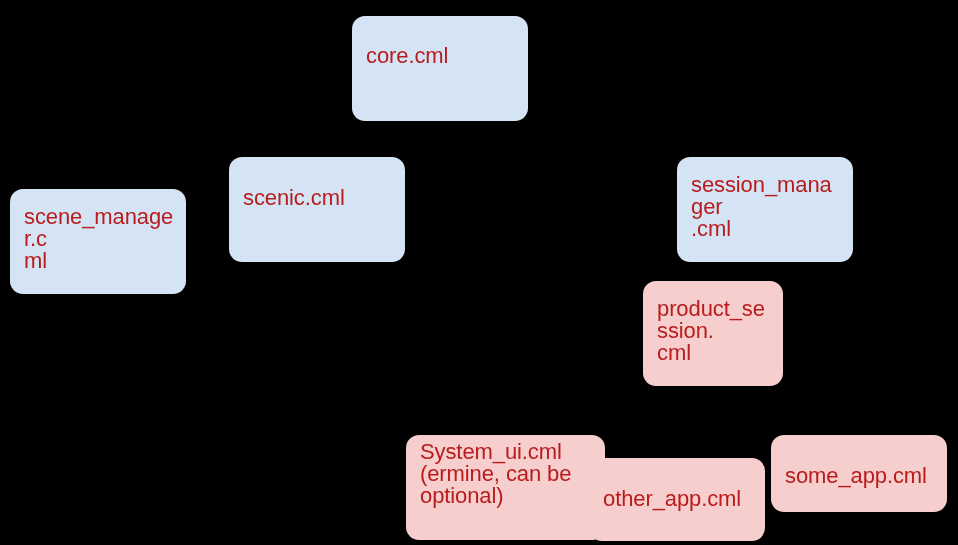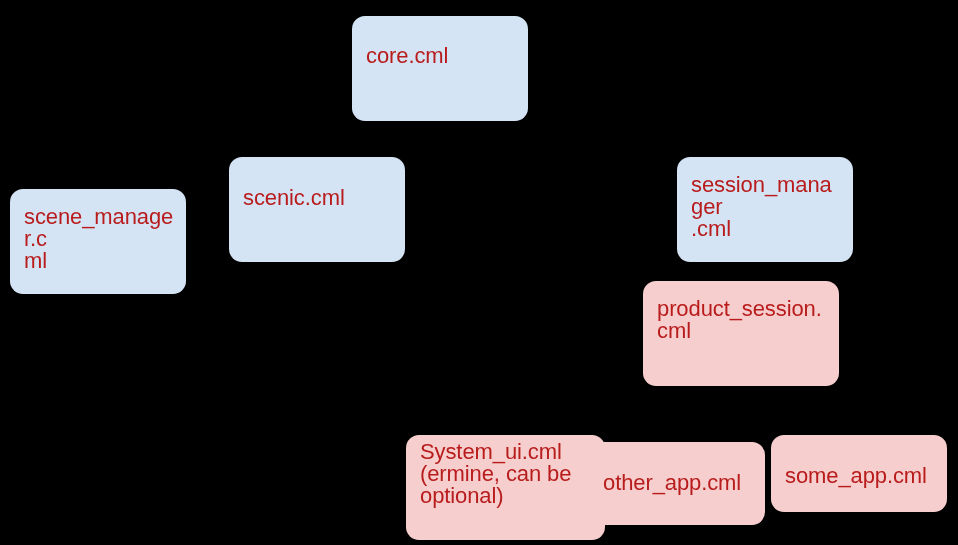--- a/index.html
+++ b/index.html
@@ -56,28 +56,28 @@
       <div class="node-label" style="top: 17px;">scene_manager.c
 ml</div>
     </div>
     <div class="node blue" style="left: 229px; top: 157px; width: 176px; height: 105px;">
       <div class="node-label" style="top: 30px;">scenic.cml</div>
     </div>
     <div class="node blue" style="left: 643px; top: 157px; width: 176px; height: 105px; margin-left: 34px;">
       <div class="node-label" style="top: 17px;">session_manager
 .cml</div>
     </div>
-    <div class="node pink" style="left: 643px; top: 281px; width: 196px; height: 105px;">
+    <div class="node pink" style="left: 643px; top: 281px; width: 140px; height: 105px;">
       <div class="node-label" style="top: 17px;">product_session.
 cml</div>
     </div>
     <div class="node pink" style="left: 406px; top: 435px; width: 199px; height: 105px;">
       <div class="node-label" style="top: 6px;">System_ui.cml
 (ermine, can be
 optional)</div>
     </div>
-    <div class="node pink" style="left: 589px; top: 442px; width: 176px; height: 83px; text-decoration: underline;">
+    <div class="node pink" style="left: 589px; top: 458px; width: 176px; height: 83px; text-decoration: underline;">
       <div class="node-label" style="top: 30px;">other_app.cml</div>
     </div>
     <div class="node pink" style="left: 771px; top: 435px; width: 176px; height: 77px;">
       <div class="node-label" style="top: 30px;">some_app.cml</div>
     </div>
   </div>
 
 </body></html>

